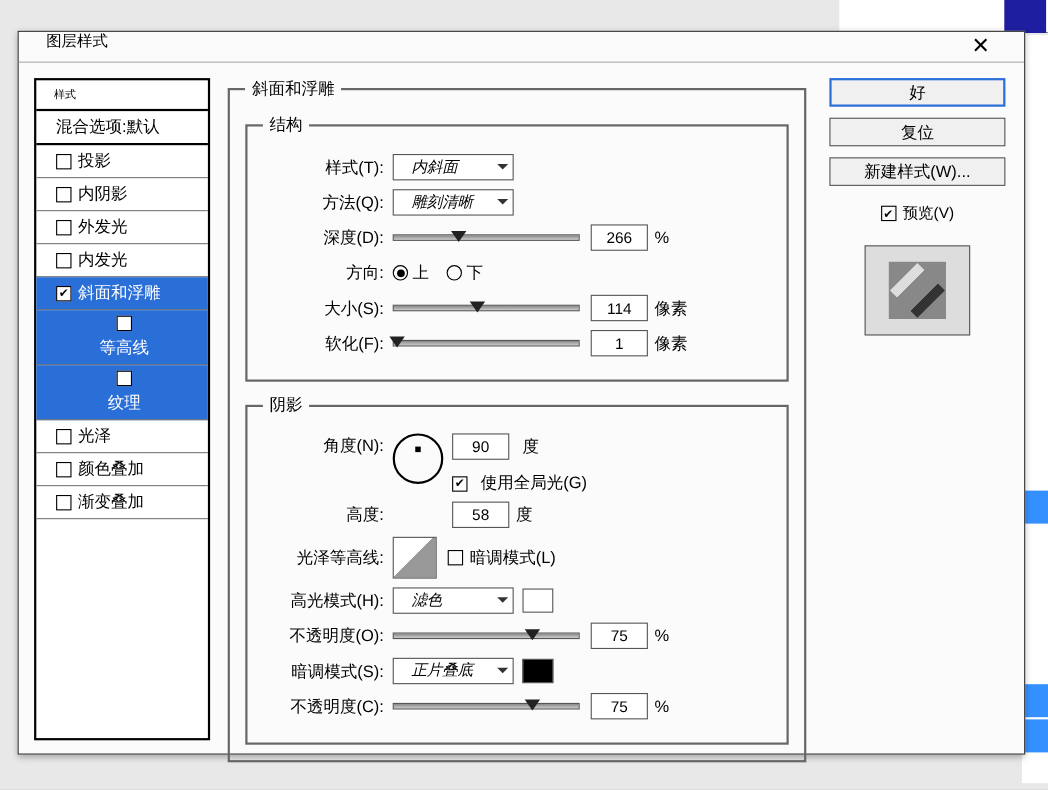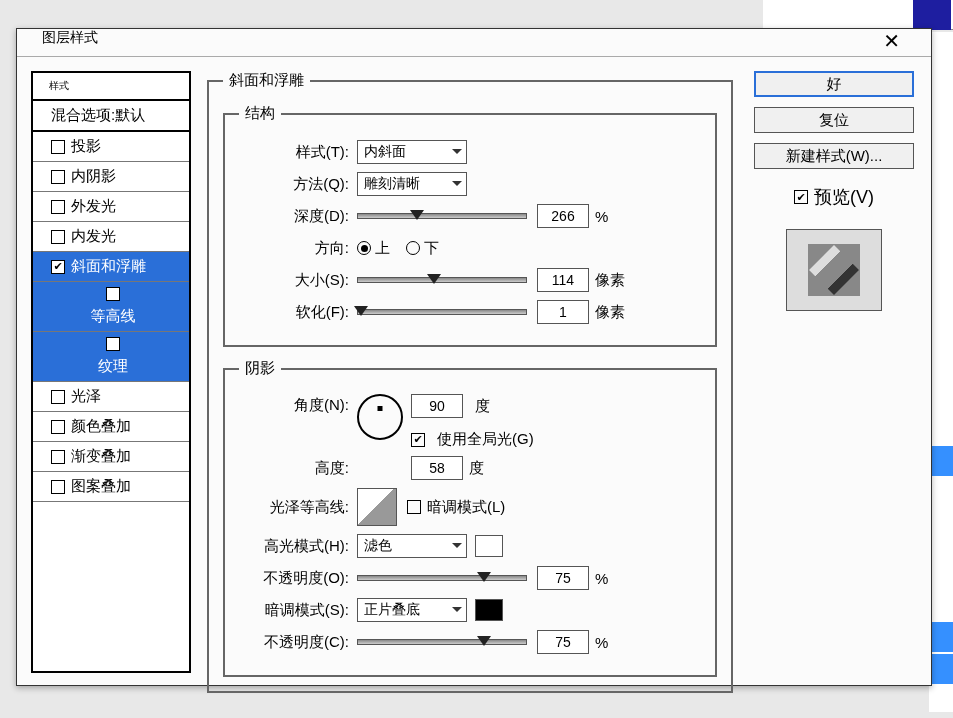--- a/index.html
+++ b/index.html
@@ -30,21 +30,21 @@
 .styles-list .cb { width: 14px; height: 14px; border: 1.5px solid #000; display: inline-flex; align-items: center; justify-content: center; font-size: 11px; flex-shrink: 0; background: #fff; color: #000; }
 .styles-list .cb.checked::after { content: "✔"; }
 
 .center-col { flex: 1; display: flex; flex-direction: column; gap: 12px; }
 fieldset { border: 2px solid #666; padding: 10px 14px 14px 14px; position: relative; }
 fieldset > legend { padding: 0 6px; font-size: 15px; background: #fbfbfb; }
 fieldset.inner { margin-top: 4px; }
 
 .ctrl-row { display: flex; align-items: center; margin: 6px 0; height: 26px; font-size: 15px; }
 .ctrl-label { width: 118px; text-align: right; padding-right: 8px; white-space: nowrap; }
-.combo { height: 24px; border: 1.5px solid #555; background: #fff; padding: 0 20px 0 6px; min-width: 110px; display: flex; align-items: center; font-size: 14px; position: relative; }
+.combo { height: 24px; border: 1.5px solid #555; background: #fff; padding: 0 20px 0 16px; min-width: 110px; display: flex; align-items: center; font-size: 14px; position: relative; font-style: italic; }
 .combo::after { content: ""; position: absolute; right: 4px; top: 8px; border: 5px solid transparent; border-top-color: #333; }
 .slider-track { width: 170px; height: 6px; background: linear-gradient(#888,#ccc); border: 1px solid #555; position: relative; margin-right: 10px; }
 .slider-thumb { position: absolute; top: -4px; width: 0; height: 0; border: 7px solid transparent; border-top: 10px solid #222; transform: translateX(-50%); }
 .numbox { width: 52px; height: 24px; border: 1.5px solid #555; background: #fff; text-align: center; font-size: 14px; display: flex; align-items: center; justify-content: center; margin-right: 6px; }
 .unit { font-size: 15px; }
 
 .radio { width: 14px; height: 14px; border: 1.5px solid #000; border-radius: 50%; display: inline-flex; align-items: center; justify-content: center; margin-right: 4px; }
 .radio.checked::after { content: ""; width: 7px; height: 7px; background: #000; border-radius: 50%; }
 
 .angle-dial { width: 46px; height: 46px; border: 2px solid #000; border-radius: 50%; position: relative; margin-right: 8px; }
@@ -54,21 +54,21 @@
 
 .inline-cb { width: 14px; height: 14px; border: 1.5px solid #000; display: inline-flex; align-items: center; justify-content: center; font-size: 11px; margin-right: 6px; }
 .inline-cb.checked::after { content: "✔"; }
 
 .swatch { width: 28px; height: 22px; border: 1.5px solid #555; margin-left: 8px; }
 .contour { width: 40px; height: 38px; border: 1.5px solid #555; background: linear-gradient(135deg, #fff 0%, #fff 48%, #999 48%, #999 100%); margin-right: 10px; }
 
 .right-col { width: 170px; display: flex; flex-direction: column; align-items: center; gap: 10px; }
 .btn { width: 160px; height: 26px; border: 1.5px solid #555; background: #f0f0f0; font-size: 15px; display: flex; align-items: center; justify-content: center; cursor: pointer; }
 .btn.primary { border: 2px solid #2a6fd8; }
-.preview-cb { margin-top: 6px; font-size: 18px; display: flex; align-items: center; }
+.preview-cb { margin-top: 6px; font-size: 14px; display: flex; align-items: center; }
 .preview-box { margin-top: 10px; width: 96px; height: 82px; border: 1.5px solid #555; background: #ddd; display: flex; align-items: center; justify-content: center; }
 .bevel-shape { width: 52px; height: 52px; background: #888; position: relative; }
 .bevel-shape::before { content: ""; position: absolute; inset: 0; background: linear-gradient(135deg, #ddd 0%, #ddd 45%, transparent 45%), linear-gradient(-45deg, #333 0%, #333 45%, transparent 45%); clip-path: polygon(50% 30%, 70% 50%, 50% 70%, 30% 50%); transform: scale(2.4); }
 </style>
 </head>
 <body>
 
 <div class="bg-remnants">
   <div class="bg-top-blue"></div>
   <div class="bg-blue-sq"></div>
@@ -124,24 +124,20 @@
             <span class="cb"></span>
             <span>光泽</span>
           </div>
           <div class="row">
             <span class="cb"></span>
             <span>颜色叠加</span>
           </div>
           <div class="row">
             <span class="cb"></span>
             <span>渐变叠加</span>
-          </div>
-          <div class="row">
-            <span class="cb"></span>
-            <span>图案叠加</span>
           </div>
         </div>
     </div>
 
     <div class="center-col">
       <fieldset>
         <legend>斜面和浮雕</legend>
 
         <fieldset class="inner">
           <legend>结构</legend>

